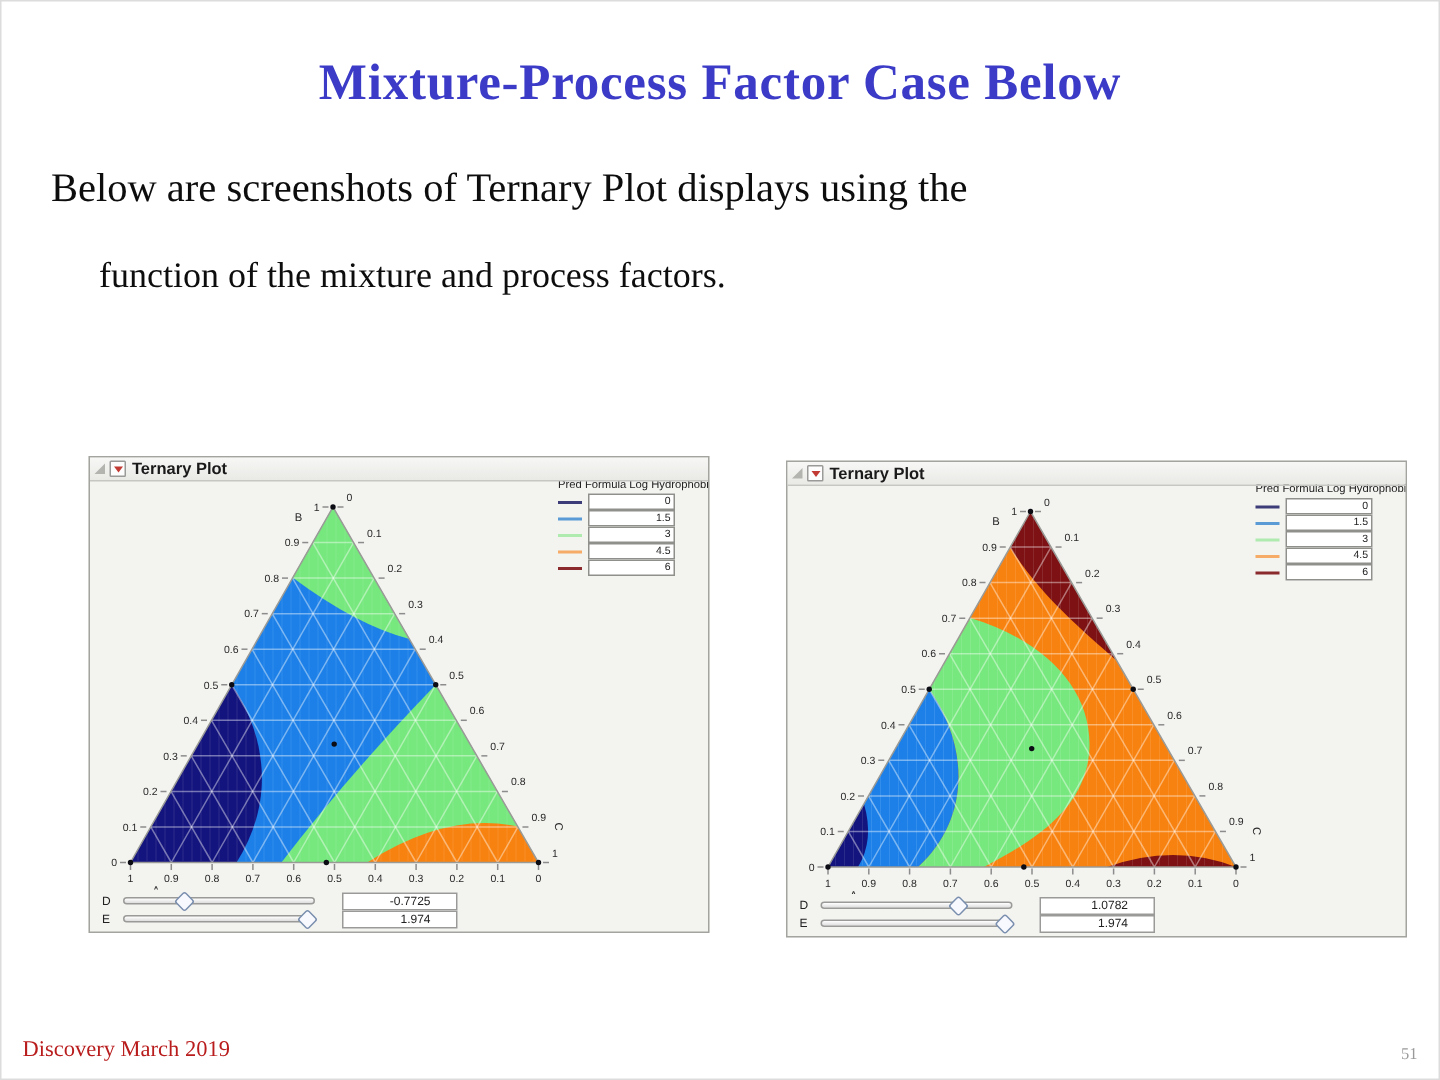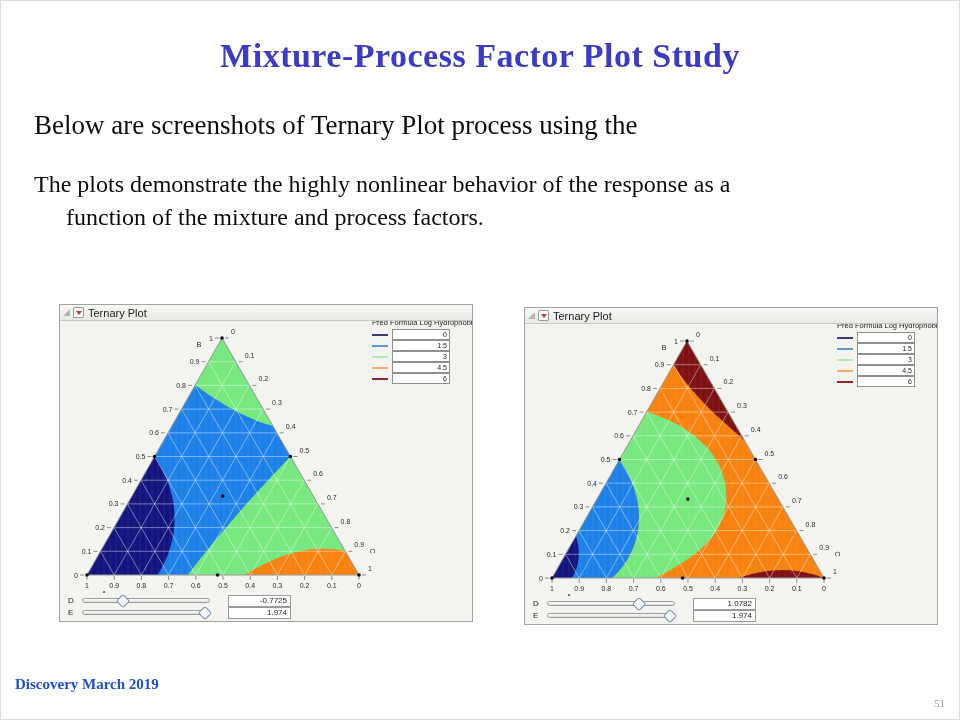--- a/index.html
+++ b/index.html
@@ -10,21 +10,21 @@
   }
   
   .slide-title{
     margin-top:36px;text-align:center;font-weight:bold;font-size:34px;
     letter-spacing:0.5px;
   }
   .para{color:#0d0d0d;margin-left:33px;margin-right:30px;}
   .para .indent{margin-left:32px;}
   .para1{margin-top:32px;font-size:27px;line-height:1.38;}
   .para2{margin-top:24px;font-size:24px;line-height:1.38;}
-  .footer-left{position:absolute;left:14px;bottom:26px;color:#1d4ed8;font-size:15px;font-weight:bold;}
+  .footer-left{position:absolute;left:14px;bottom:10px;color:#b91c1c;font-size:15px;}
   .footer-right{position:absolute;right:14px;bottom:10px;color:#9a9a9a;font-size:11px;}
 
   
   .panel{
     position:absolute;width:412px;height:316px;background:#f3f3f0;
     border:1px solid #a3a3a0;overflow:hidden;
     font-family:"Liberation Sans", sans-serif;
   }
   .panel-titlebar{
     position:absolute;top:0;left:0;right:0;height:16px;z-index:5;
@@ -34,21 +34,21 @@
   }
   .resize-tri{
     width:0;height:0;border-bottom:7px solid #b3b3b0;border-left:7px solid transparent;
     margin-right:3px;
   }
   .disclosure{
     width:11px;height:11px;background:#fdfdfd;border:1px solid #9a9a98;border-radius:1px;
     display:flex;align-items:center;justify-content:center;margin-right:4px;box-sizing:border-box;
   }
   .red-tri{width:0;height:0;border-top:4px solid #c23a34;border-left:3px solid transparent;border-right:3px solid transparent;}
-  .panel-title{font-size:11px;font-weight:normal;color:#1a1a1a;}
+  .panel-title{font-size:11px;font-weight:bold;color:#1a1a1a;}
   .plot-svg{position:absolute;top:0;left:0;z-index:1;}
 
   
   .legend{position:absolute;left:312px;top:13px;width:116px;z-index:4;}
   .legend-title{font-size:7.5px;color:#222;margin-bottom:2px;white-space:nowrap;}
   .legend-row{display:flex;align-items:center;height:11px;}
   .legend-swatch{width:16px;height:2px;margin-right:4px;flex:none;}
   .legend-box{
     width:54px;height:9px;border:1px solid #8f8f8c;background:#fff;
     font-size:7px;color:#222;text-align:right;padding:0 2px 0 0;line-height:9px;box-sizing:content-box;
@@ -61,41 +61,40 @@
   .slider-track{
     position:relative;width:128px;height:5px;border:1px solid #9a9a98;border-radius:3px;
     background:linear-gradient(#ffffff,#dddddd);box-sizing:border-box;
   }
   .slider-thumb{
     position:absolute;top:-3px;width:8px;height:8px;background:#f8f9ff;
     border:1px solid #7a8fae;border-radius:2px;transform:rotate(45deg);
   }
   .slider-value{
     margin-left:18px;width:58px;height:10px;border:1px solid #9a9a98;background:#fff;
-    font-size:8px;color:#222;text-align:right;padding-right:3px;line-height:10px;box-sizing:content-box;
+    font-size:8px;color:#222;text-align:right;padding-right:17px;line-height:10px;box-sizing:content-box;
   }
   .grid line{stroke:#ffffff;stroke-opacity:0.42;stroke-width:1;}
   .mesh line{stroke:#ffffff;stroke-opacity:0.10;stroke-width:0.7;}
   .ticks text{font-family:"Liberation Sans", sans-serif;font-size:7px;fill:#2a2a2a;}
   .ticks .axis-letter{font-size:7.5px;}
   .ticks line{stroke:#8c8c8c;stroke-width:1;}
   .dots circle{fill:#0c0c14;}
   .tri-outline{fill:none;stroke:#9a9a97;stroke-width:1;}
 </style>
 </head>
 <body>
 
-<div class="slide-title" style="color: rgb(59, 59, 200);">Mixture-Process Factor Plot Study</div>
+<div class="slide-title" style="color: rgb(59, 59, 200);">Mixture-Process Factor Case Below</div>
 
 <div class="para para1">
-  <div>Below are screenshots of Ternary Plot process using the</div>
+  <div>Below are screenshots of Ternary Plot displays using the</div>
 </div>
 
 <div class="para para2">
-  <div>The plots demonstrate the highly nonlinear behavior of the response as a</div>
   <div class="indent">function of the mixture and process factors.</div>
 </div>
 
 <div class="panel" id="plot0" style="left:58px;top:303px;">
   <div class="panel-titlebar">
     <span class="resize-tri"></span>
     <span class="disclosure">
         <span class="red-tri"></span>
       </span>
     <span class="panel-title">Ternary Plot</span>

